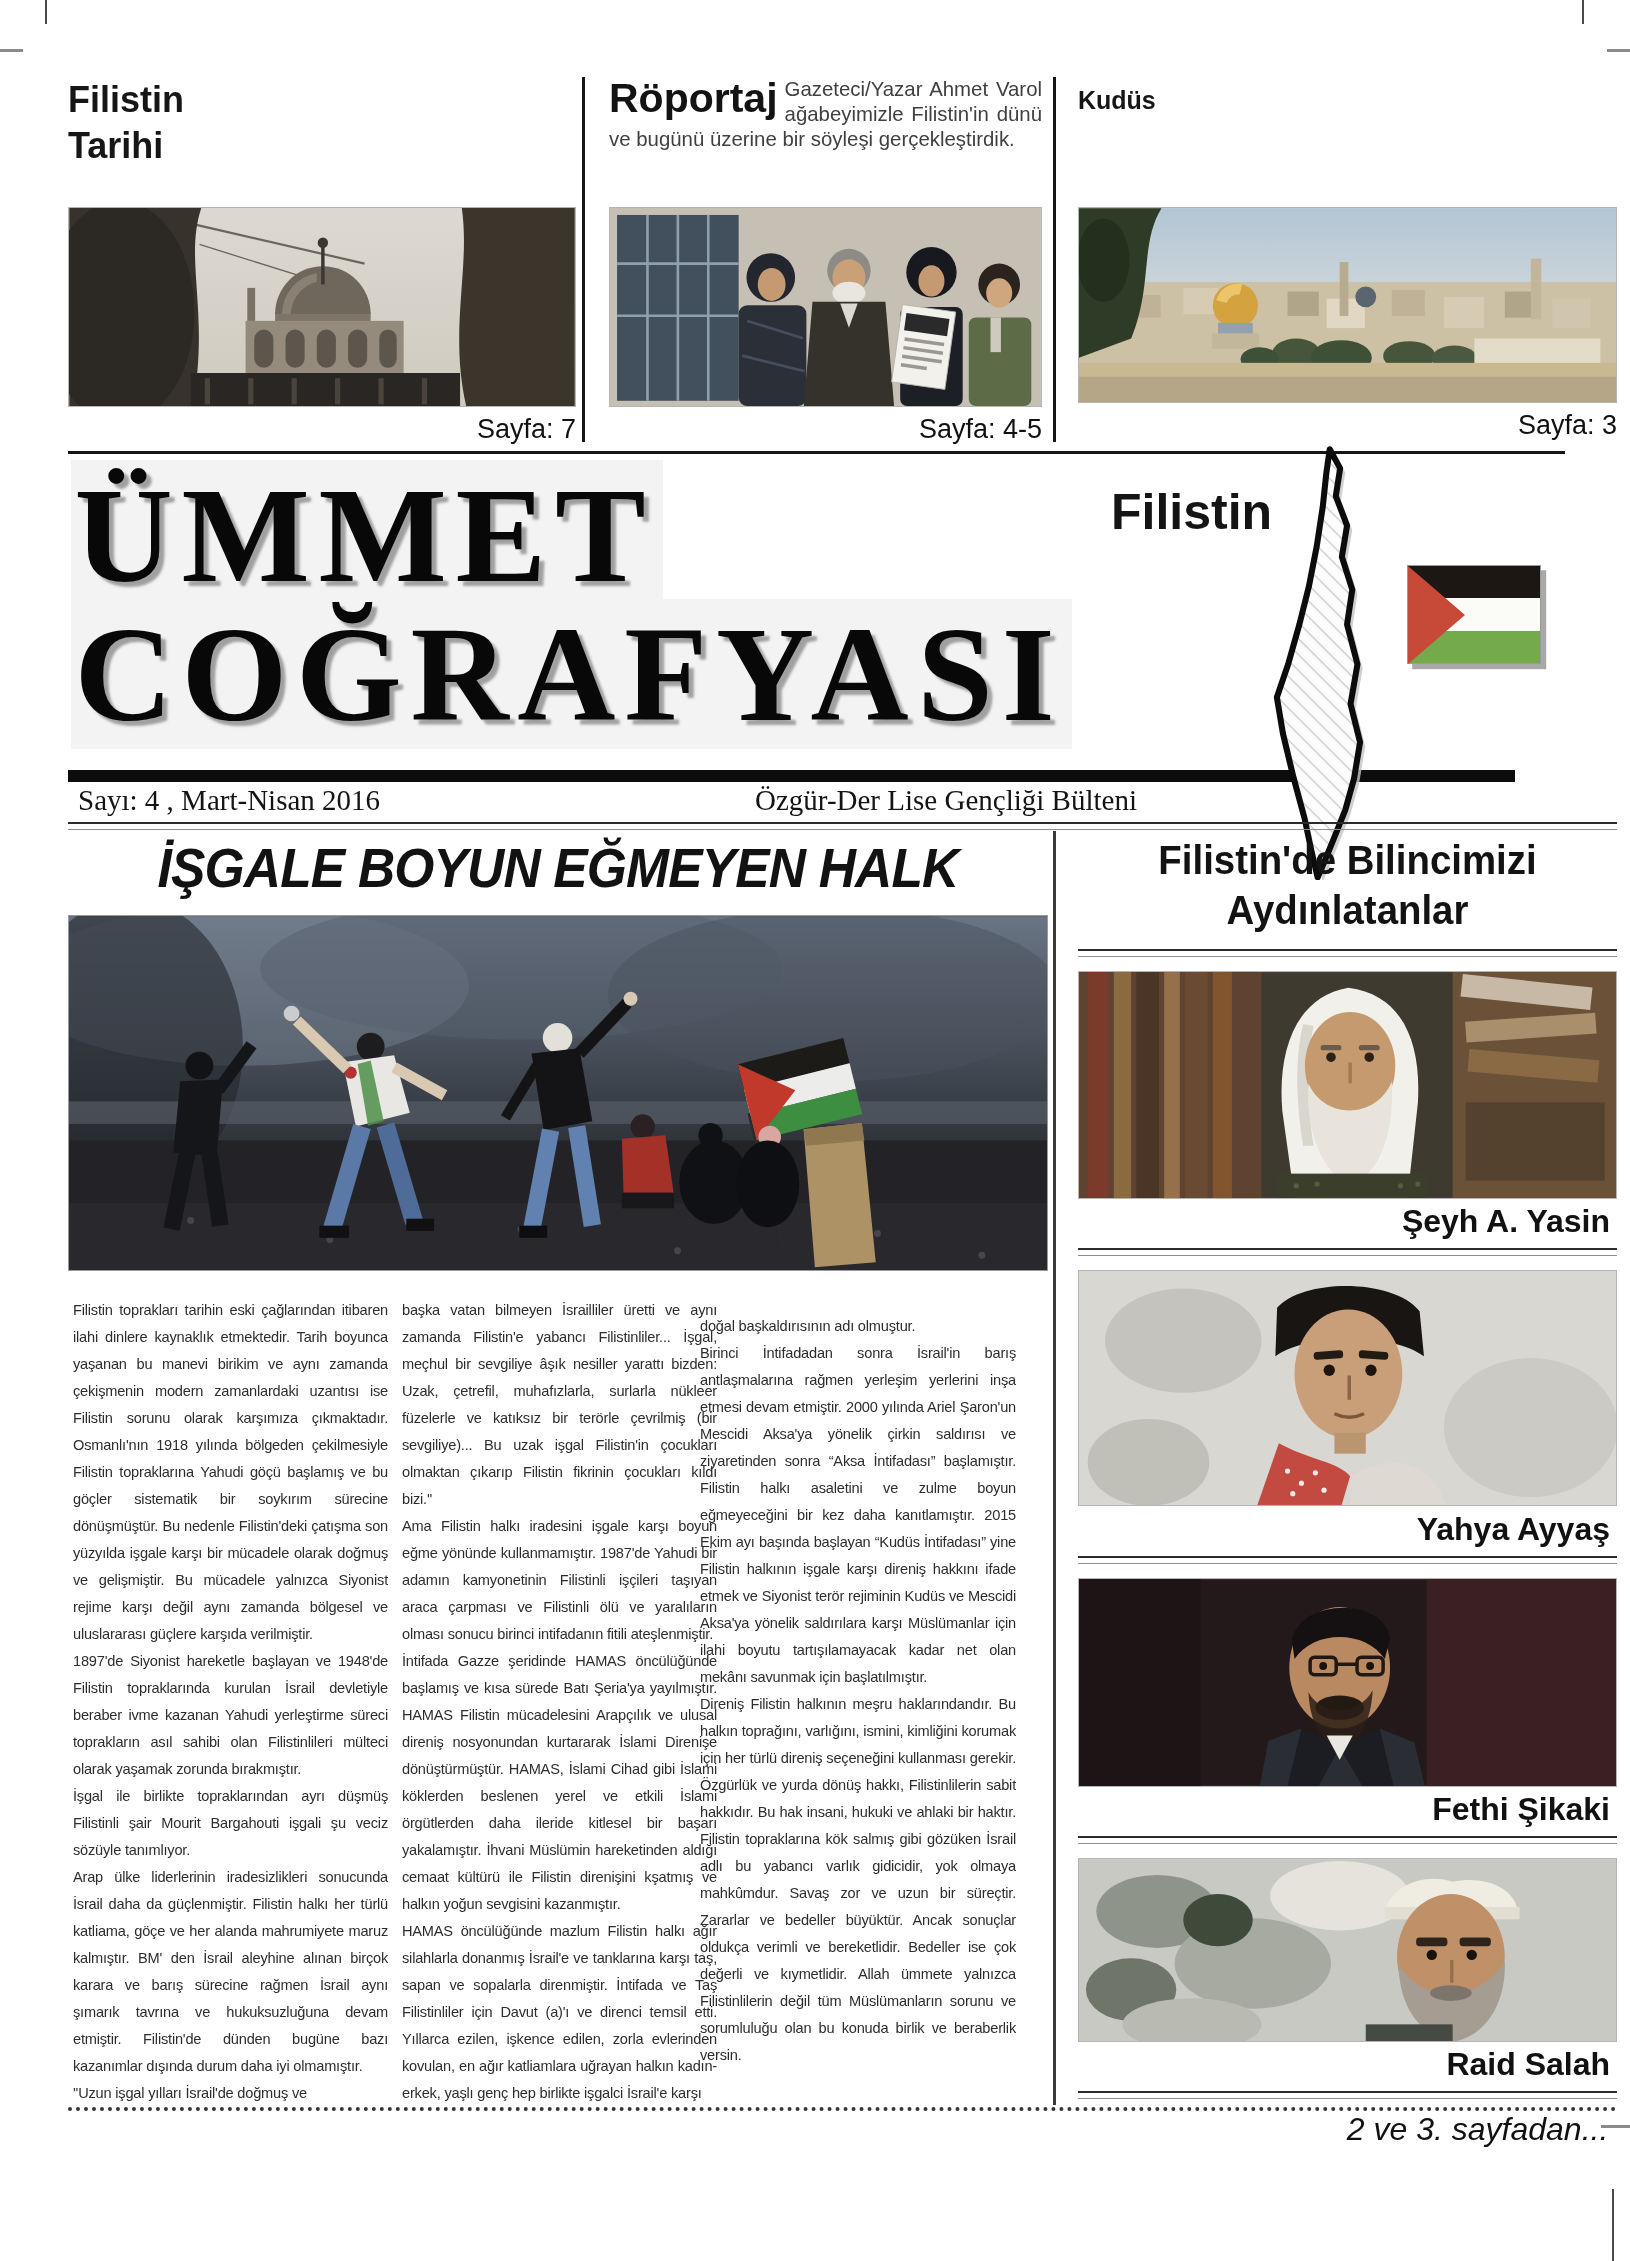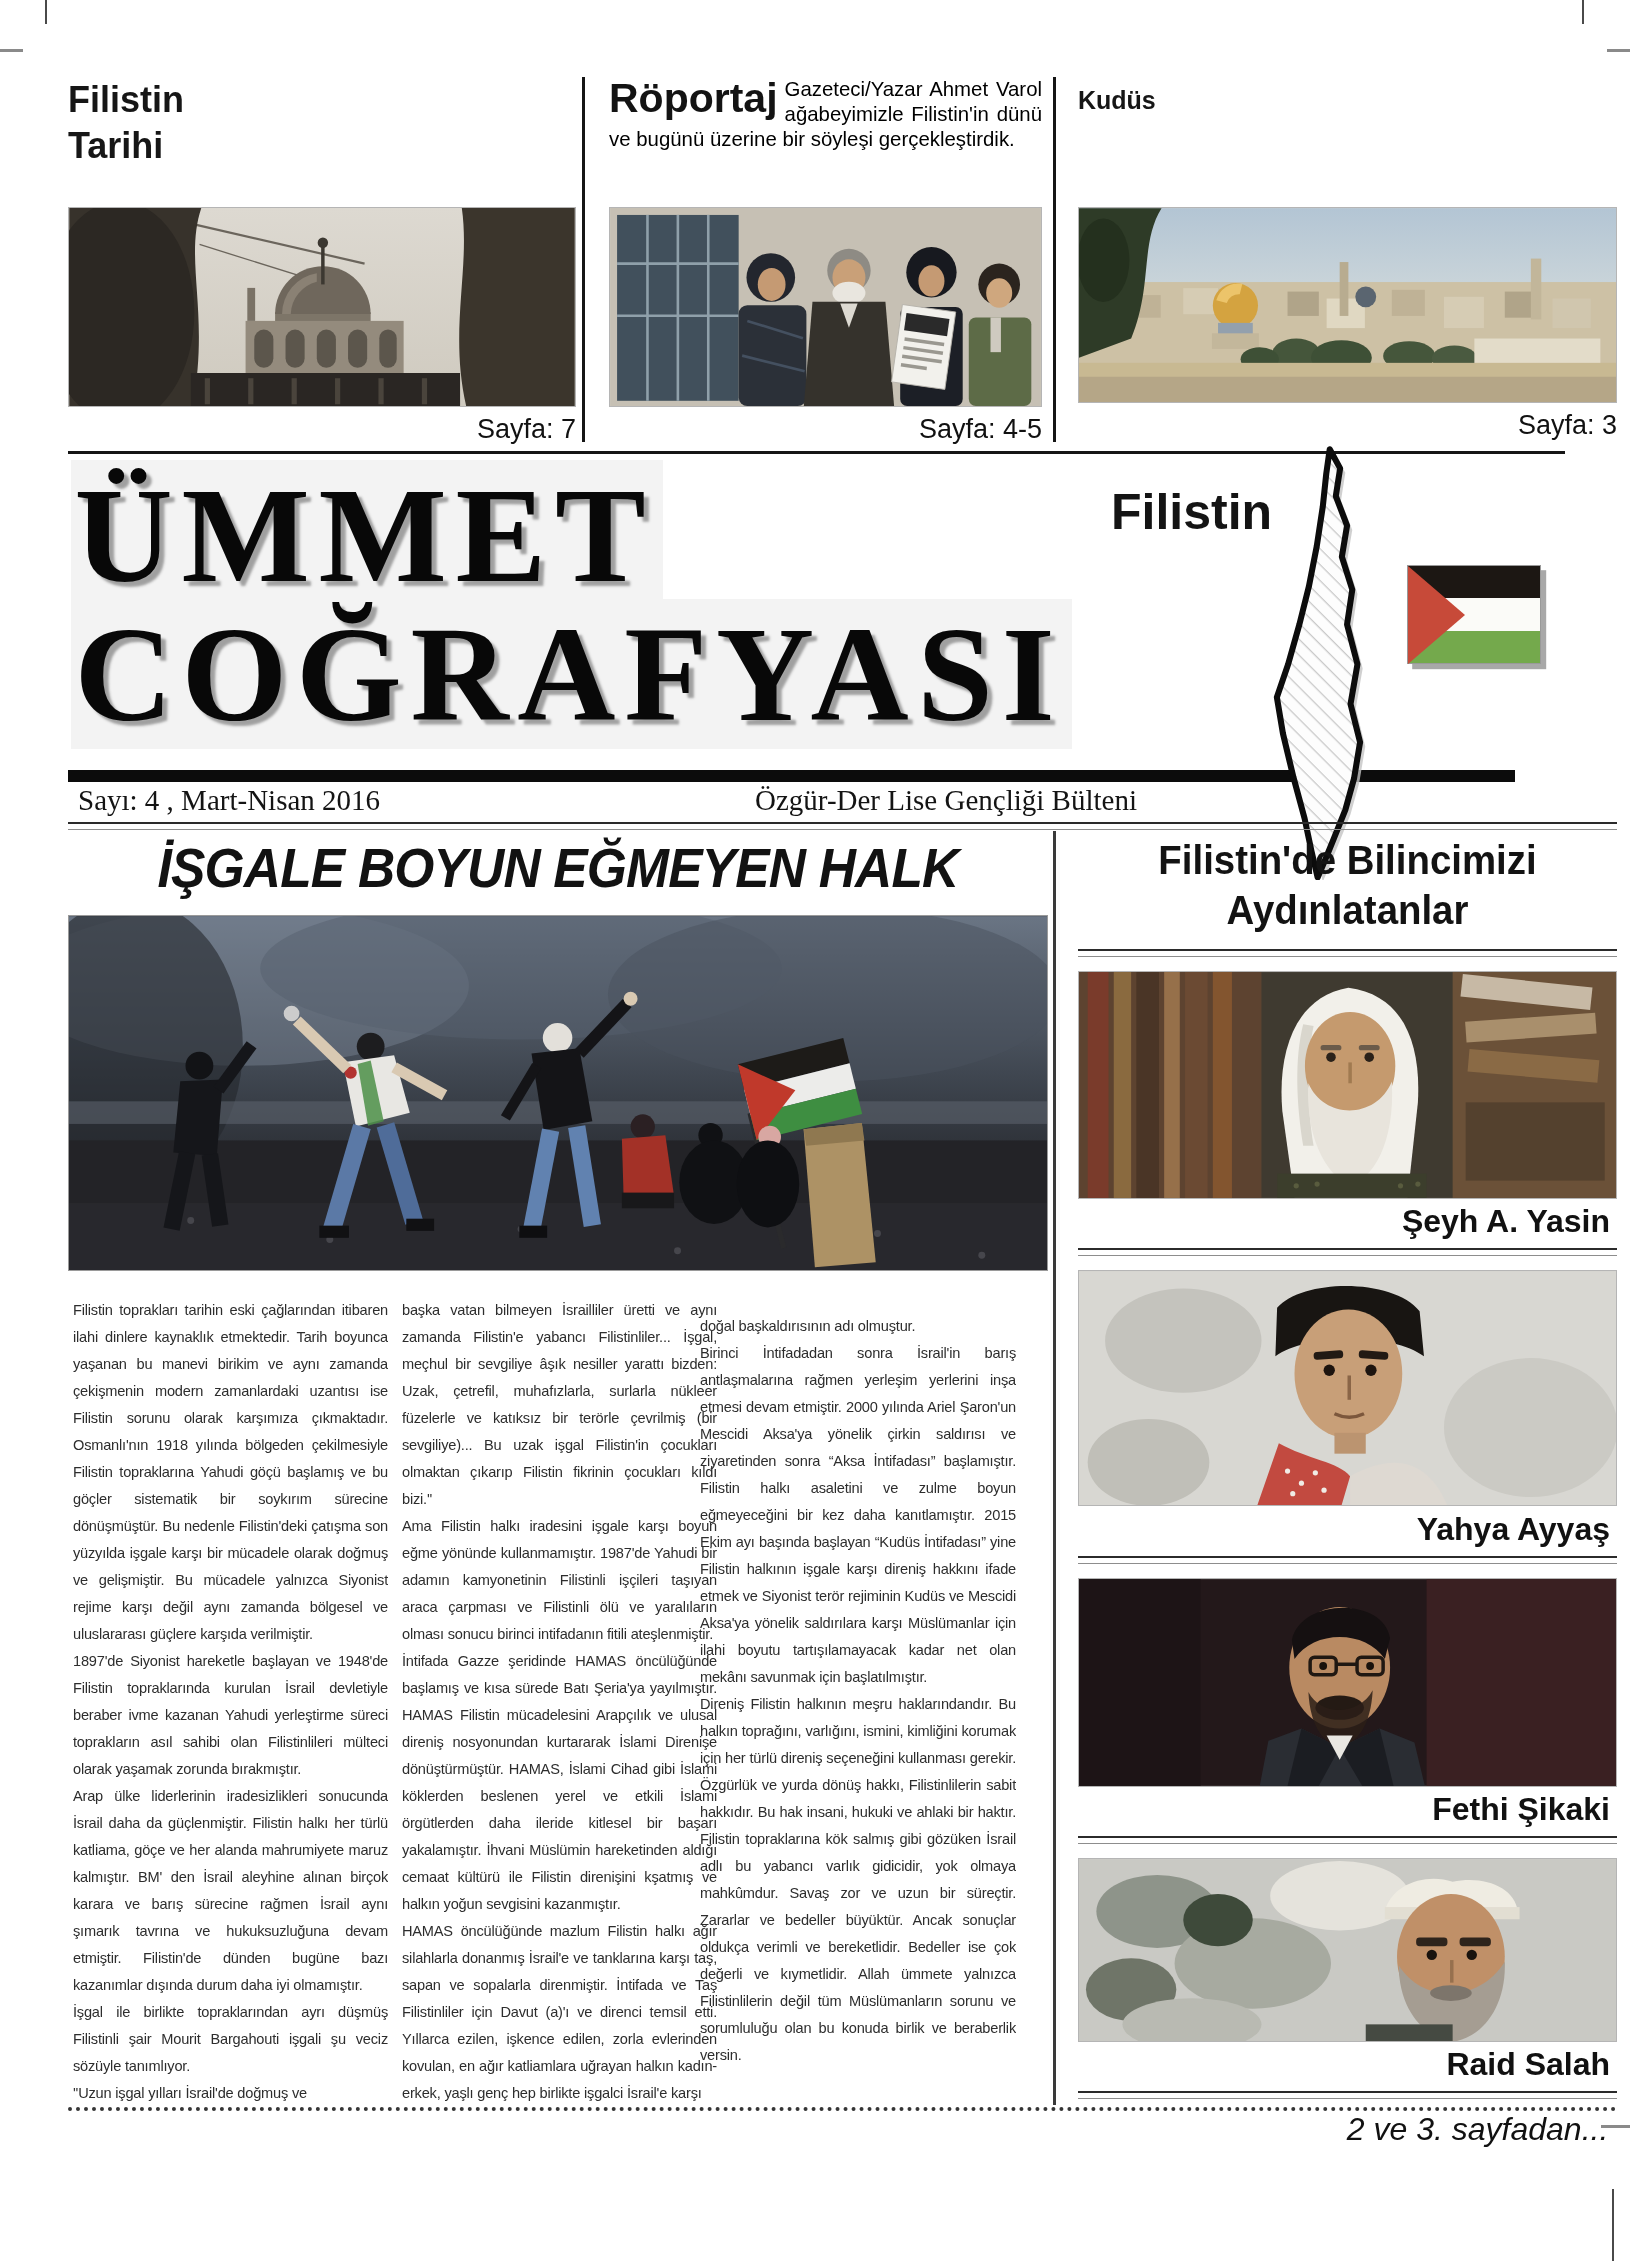--- a/index.html
+++ b/index.html
@@ -13,21 +13,21 @@
 
   
   .tri-sec{position:absolute;top:77px;}
   .tri-title{font-weight:bold;font-size:36px;line-height:46px;color:#161616;}
   .tri-head{height:130px;overflow:hidden;}
   .tri-photo{width:100%;border:0.9px solid #b5b5b5;box-sizing:border-box;background:#d8d4cc;overflow:hidden;}
   .tri-cap{font-size:27px;margin-top:7px;text-align:right;color:#111;}
   .vdiv{position:absolute;width:2.6px;background:#151515;}
 
   .rop-title{float:left;font-weight:bold;font-size:41px;line-height:43px;margin-right:7px;color:#131313;}
-  .rop-blurb{font-size:20.4px;line-height:25px;text-align:justify;color:#000000;}
+  .rop-blurb{font-size:20.4px;line-height:25px;text-align:justify;color:#404040;}
 
   
   .mast-line{position:absolute;font-family:"Liberation Serif",serif;font-weight:bold;
              font-size:136px;line-height:130px;letter-spacing:8.7px;color:#080808;
              text-shadow:5.2px 5.2px 2.6px #a0a0a0;}
   .mast-line span{background:#f3f3f3;padding:0 8.7px 0 3.5px;}
   .region-label{position:absolute;font-weight:bold;font-size:50px;color:#141414;}
   .hrule{position:absolute;background:#151515;}
   .issue-line{position:absolute;font-family:"Liberation Serif",serif;font-size:29px;color:#141414;}
 
@@ -320,22 +320,22 @@
       <ellipse cx="804" cy="308" rx="36" ry="50" fill="#0e0f12"></ellipse>
 
       <path d="M845,245 L912,238 928,398 858,404 Z" fill="#ad9265"></path>
       <path d="M845,245 L912,238 915,258 848,264 Z" fill="#8f7850"></path>
     </svg>
   </div>
 
   <div class="bodycol" style="left:73px;">
       <p>Filistin toprakları tarihin eski çağlarından itibaren ilahi dinlere kaynaklık etmektedir. Tarih boyunca yaşanan bu manevi birikim ve aynı zamanda çekişmenin modern zamanlardaki uzantısı ise Filistin sorunu olarak karşımıza çıkmaktadır. Osmanlı'nın 1918 yılında bölgeden çekilmesiyle Filistin topraklarına Yahudi göçü başlamış ve bu göçler sistematik bir soykırım sürecine dönüşmüştür. Bu nedenle Filistin'deki çatışma son yüzyılda işgale karşı bir mücadele olarak doğmuş ve gelişmiştir. Bu mücadele yalnızca Siyonist rejime karşı değil aynı zamanda bölgesel ve uluslararası güçlere karşıda verilmiştir.</p>
       <p>1897'de Siyonist hareketle başlayan ve 1948'de Filistin topraklarında kurulan İsrail devletiyle beraber ivme kazanan Yahudi yerleştirme süreci toprakların asıl sahibi olan Filistinlileri mülteci olarak yaşamak zorunda bırakmıştır.</p>
+      <p>İşgal ile birlikte topraklarından ayrı düşmüş Filistinli şair Mourit Bargahouti işgali şu veciz sözüyle tanımlıyor.</p>
       <p>Arap ülke liderlerinin iradesizlikleri sonucunda İsrail daha da güçlenmiştir. Filistin halkı her türlü katliama, göçe ve her alanda mahrumiyete maruz kalmıştır. BM' den İsrail aleyhine alınan birçok karara ve barış sürecine rağmen İsrail aynı şımarık tavrına ve hukuksuzluğuna devam etmiştir. Filistin'de dünden bugüne bazı kazanımlar dışında durum daha iyi olmamıştır.</p>
-      <p>İşgal ile birlikte topraklarından ayrı düşmüş Filistinli şair Mourit Bargahouti işgali şu veciz sözüyle tanımlıyor.</p>
       <p>''Uzun işgal yılları İsrail'de doğmuş ve</p>
     </div>
   <div class="bodycol" style="left:402px;">
       <p>başka vatan bilmeyen İsrailliler üretti ve aynı zamanda Filistin'e yabancı Filistinliler... İşgal, meçhul bir sevgiliye âşık nesiller yarattı bizden: Uzak, çetrefil, muhafızlarla, surlarla nükleer füzelerle ve katıksız bir terörle çevrilmiş (bir sevgiliye)... Bu uzak işgal Filistin'in çocukları olmaktan çıkarıp Filistin fikrinin çocukları kıldı bizi.''</p>
       <p>Ama Filistin halkı iradesini işgale karşı boyun eğme yönünde kullanmamıştır. 1987'de Yahudi bir adamın kamyonetinin Filistinli işçileri taşıyan araca çarpması ve Filistinli ölü ve yaralıların olması sonucu birinci intifadanın fitili ateşlenmiştir.</p>
       <p>İntifada Gazze şeridinde HAMAS öncülüğünde başlamış ve kısa sürede Batı Şeria'ya yayılmıştır. HAMAS Filistin mücadelesini Arapçılık ve ulusal direniş nosyonundan kurtararak İslami Direnişe dönüştürmüştür. HAMAS, İslami Cihad gibi İslami köklerden beslenen yerel ve etkili İslami örgütlerden daha ileride kitlesel bir başarı yakalamıştır. İhvani Müslümin hareketinden aldığı cemaat kültürü ile Filistin direnişini kşatmış ve halkın yoğun sevgisini kazanmıştır.</p>
       <p>HAMAS öncülüğünde mazlum Filistin halkı ağır silahlarla donanmış İsrail'e ve tanklarına karşı taş, sapan ve sopalarla direnmiştir. İntifada ve Taş Filistinliler için Davut (a)'ı ve direnci temsil etti. Yıllarca ezilen, işkence edilen, zorla evlerinden kovulan, en ağır katliamlara uğrayan halkın kadın-erkek, yaşlı genç hep birlikte işgalci İsrail'e karşı</p>
     </div>
   <div class="bodycol" style="left:700px;width:316px;margin-top:16px;">
       <p>doğal başkaldırısının adı olmuştur.</p>

